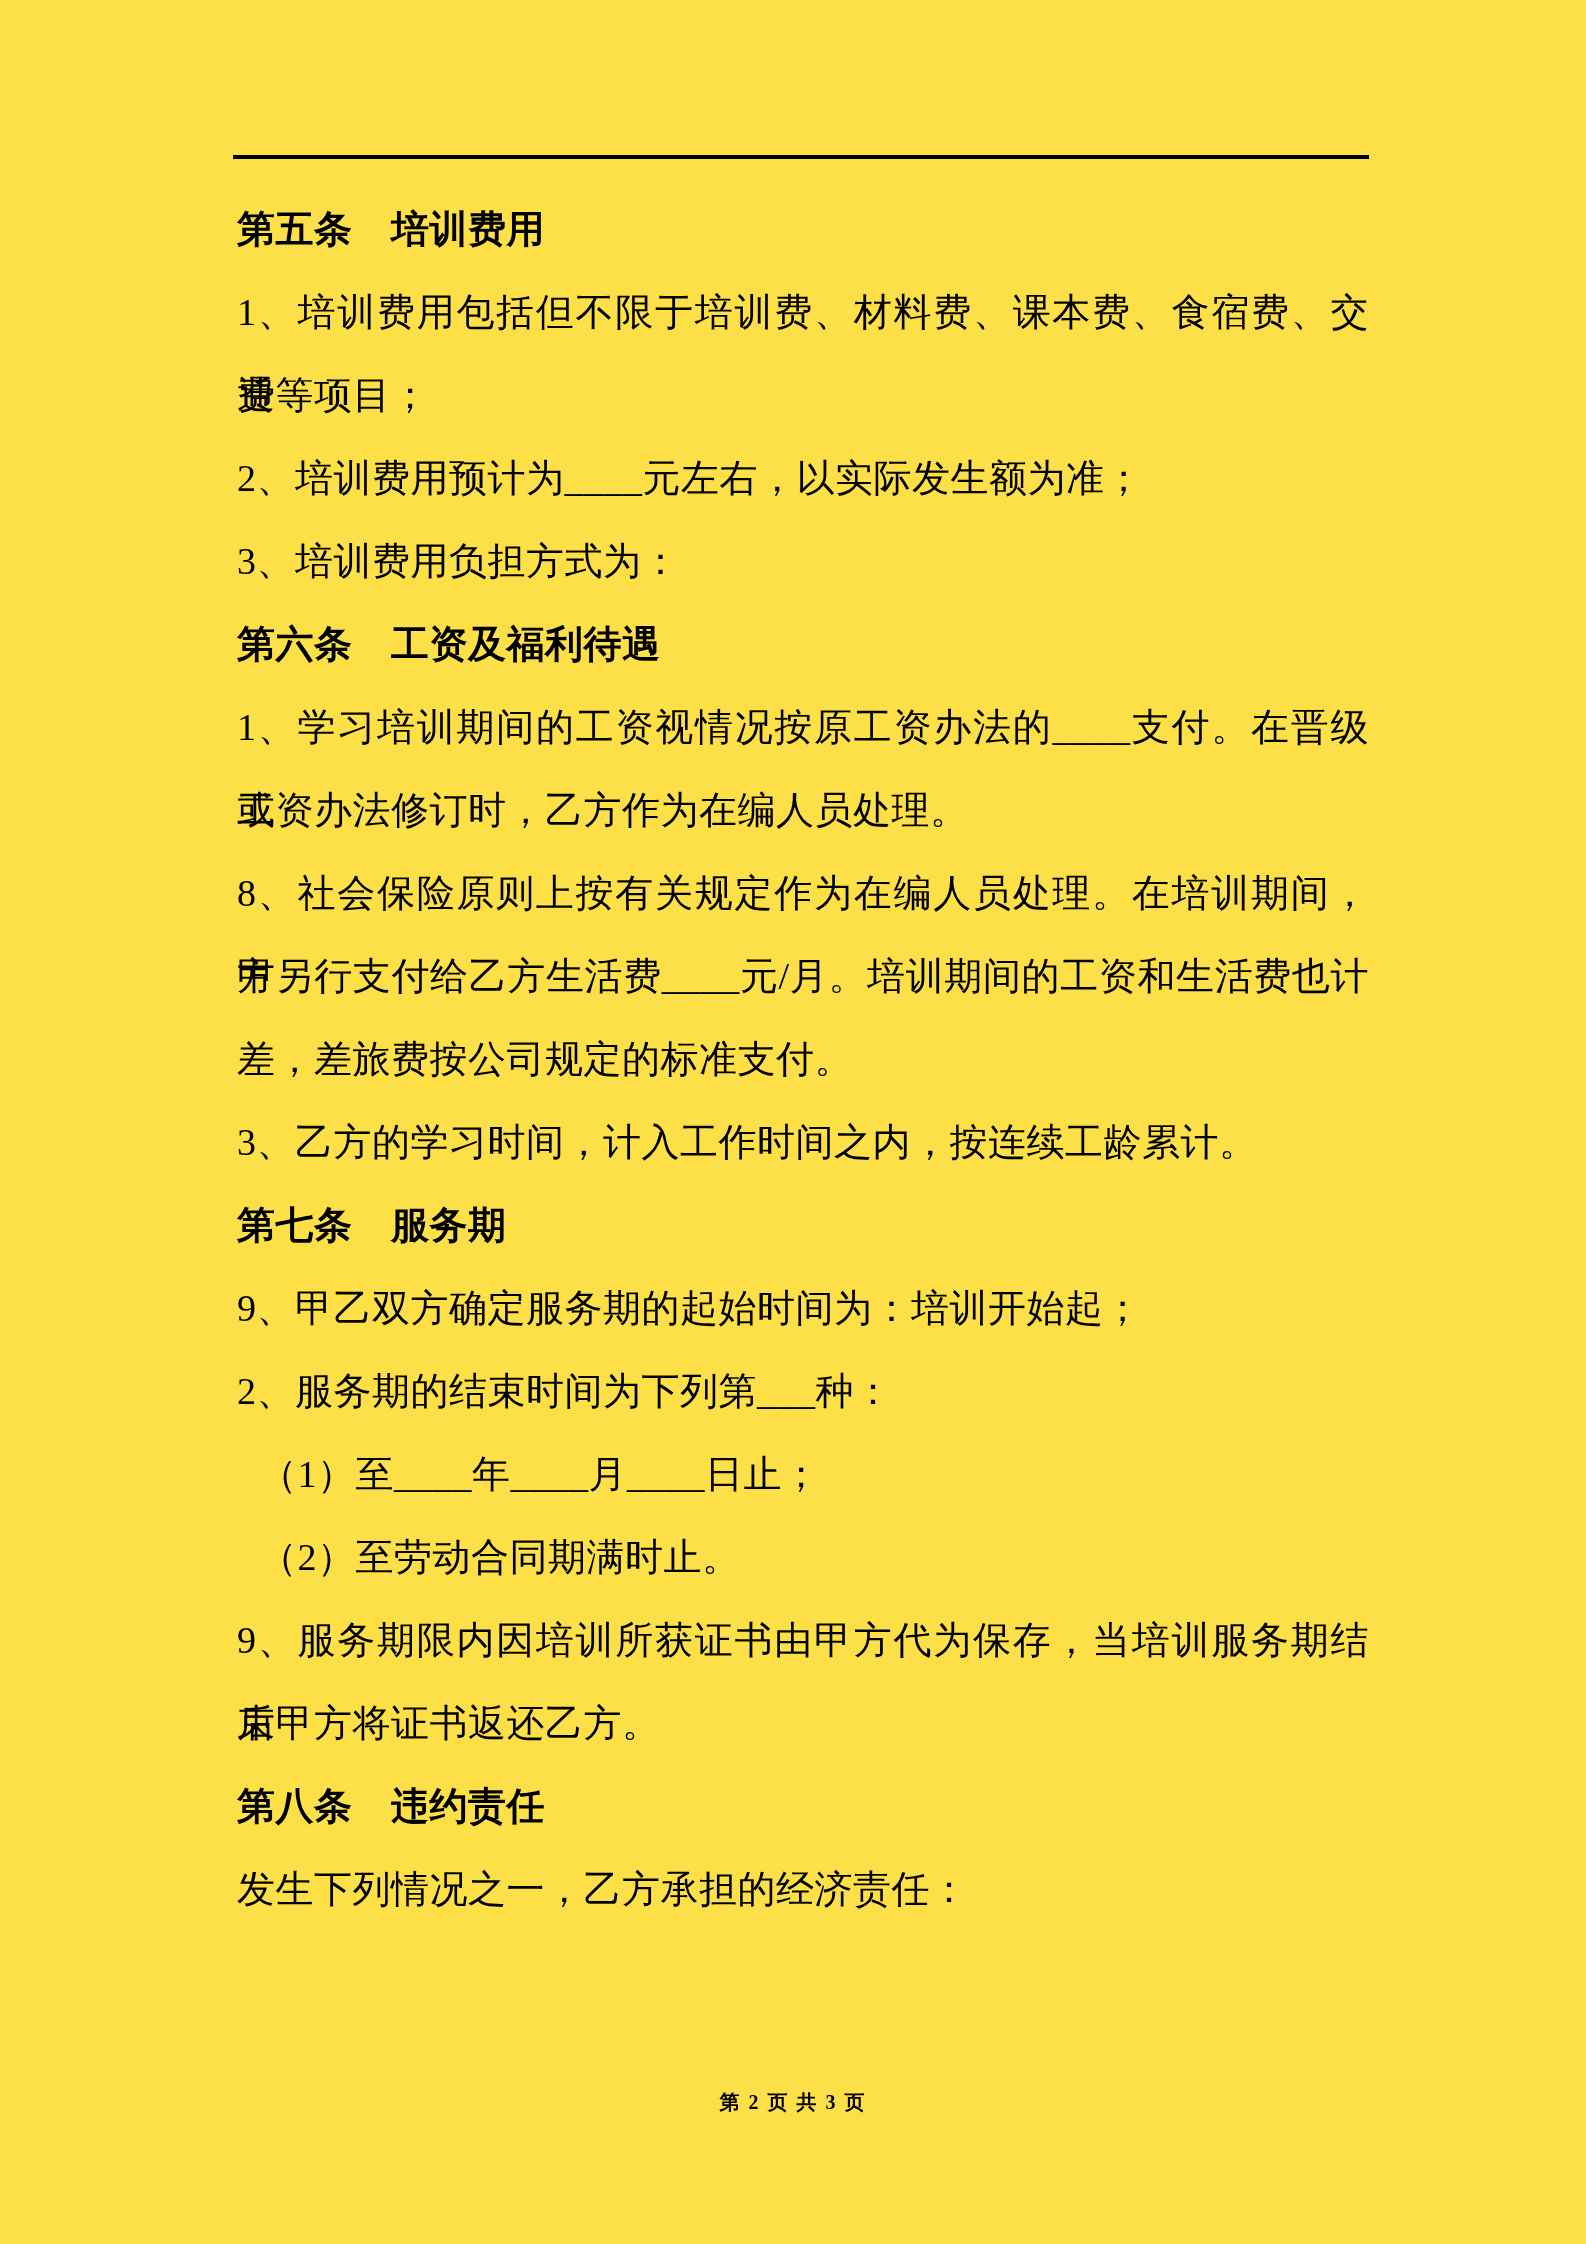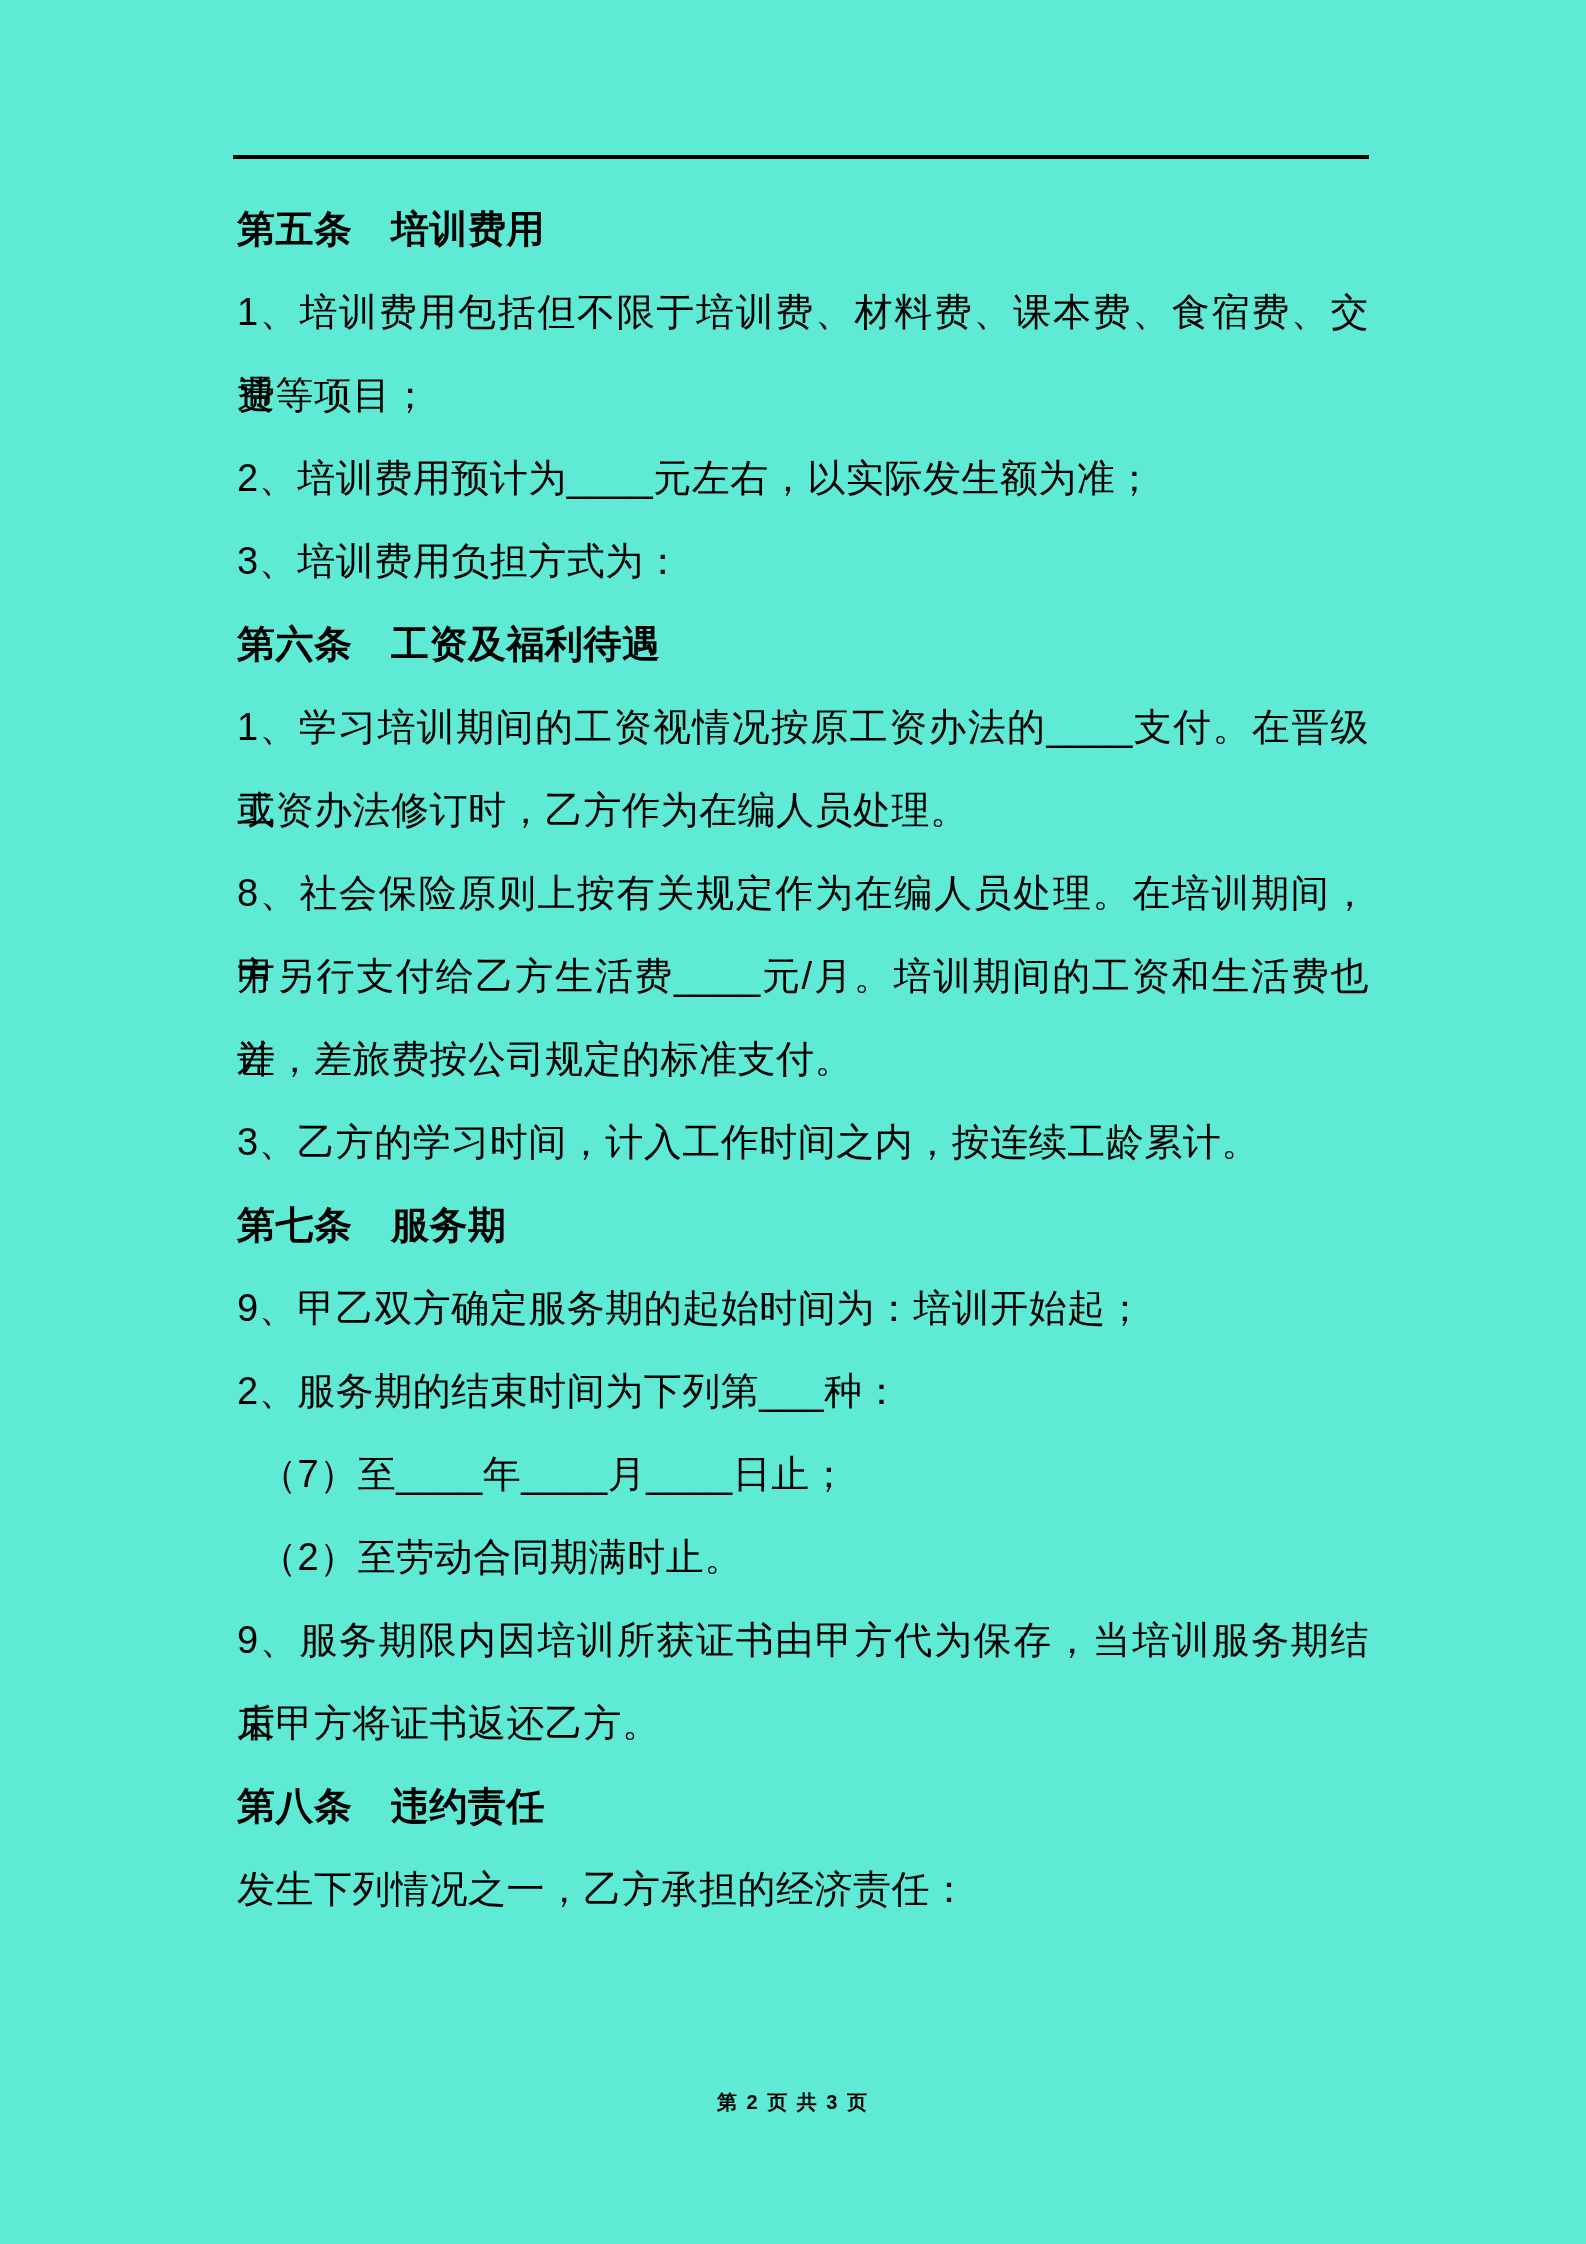--- a/index.html
+++ b/index.html
@@ -4,22 +4,22 @@
 <style>
   html, body {
     margin: 0;
     padding: 0;
     background: #ffffff;
   }
   .page {
     position: relative;
     width: 1586px;
     height: 2244px;
-    background: #5eead4;
-    font-family: Liberation Sans, sans-serif;
+    background: #fde047;
+    font-family: Liberation Serif, serif;
     color: #000000;
     overflow: hidden;
   }
   .header-rule {
     position: absolute;
     left: 233px;
     top: 155px;
     width: 1136px;
     height: 4px;
     background: #000000;
@@ -76,21 +76,21 @@
       <div class="line bold">第六条　工资及福利待遇</div>
       <div class="line fill">1、学习培训期间的工资视情况按原工资办法的____支付。在晋级或</div>
       <div class="line">工资办法修订时，乙方作为在编人员处理。</div>
       <div class="line fill">8、社会保险原则上按有关规定作为在编人员处理。在培训期间，甲</div>
       <div class="line fill">方另行支付给乙方生活费____元/月。培训期间的工资和生活费也计</div>
       <div class="line">差，差旅费按公司规定的标准支付。</div>
       <div class="line">3、乙方的学习时间，计入工作时间之内，按连续工龄累计。</div>
       <div class="line bold">第七条　服务期</div>
       <div class="line">9、甲乙双方确定服务期的起始时间为：培训开始起；</div>
       <div class="line">2、服务期的结束时间为下列第___种：</div>
-      <div class="line indent">（7）至____年____月____日止；</div>
+      <div class="line indent">（1）至____年____月____日止；</div>
       <div class="line indent">（2）至劳动合同期满时止。</div>
       <div class="line fill">9、服务期限内因培训所获证书由甲方代为保存，当培训服务期结束</div>
       <div class="line">后甲方将证书返还乙方。</div>
       <div class="line bold">第八条　违约责任</div>
       <div class="line">发生下列情况之一，乙方承担的经济责任：</div>
     </div>
   <div class="footer">第 2 页 共 3 页</div>
 </div>
 
 </body></html>

